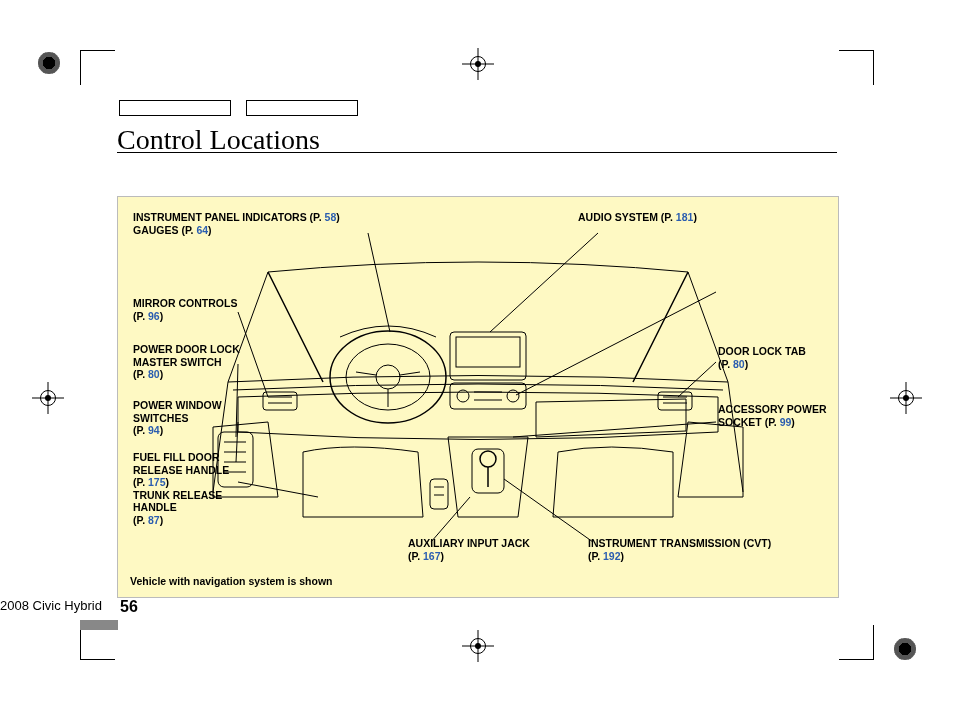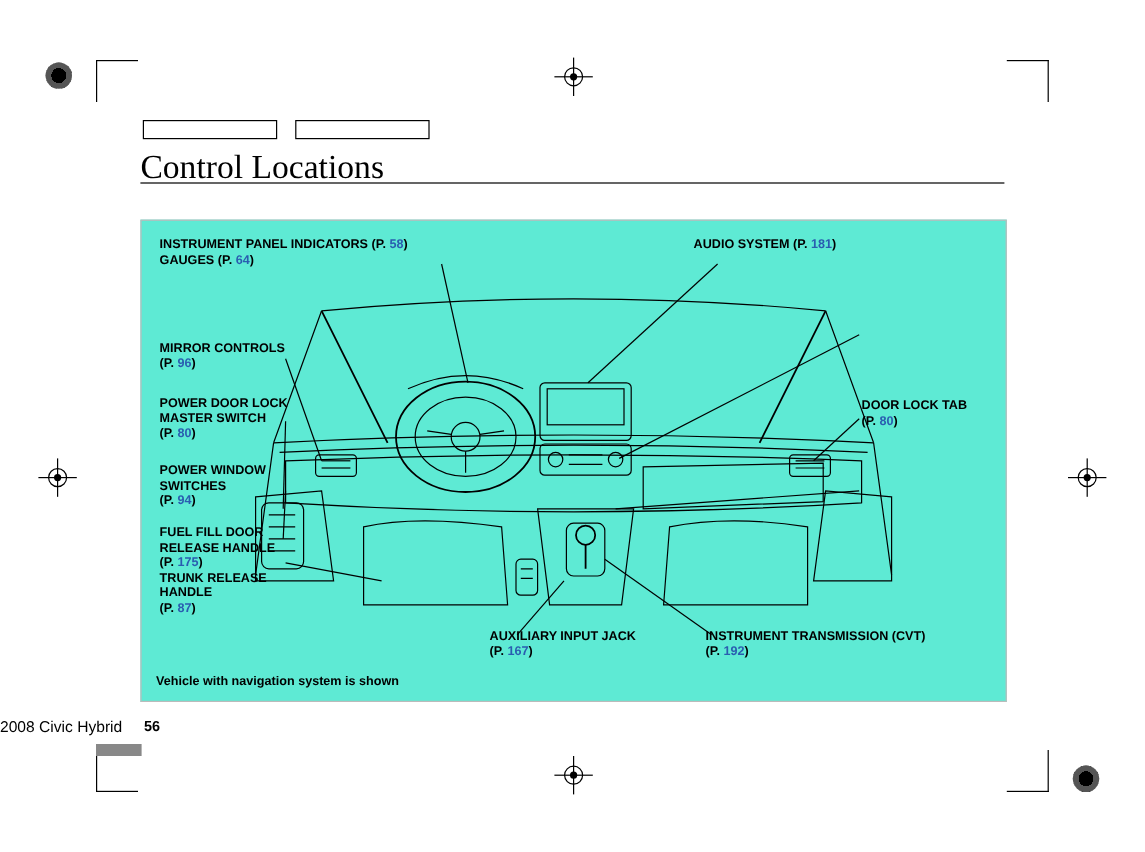--- a/index.html
+++ b/index.html
@@ -3,24 +3,24 @@
 <meta charset="utf-8">
 <style>
   html,body{margin:0;padding:0;background:#fff;font-family:Arial,Helvetica,sans-serif;color:#000}
   .page{position:relative;width:954px;height:710px;overflow:hidden}
   
   .heading{position:absolute;left:117px;top:124px;font-size:28px;font-family:Georgia,"Times New Roman",serif;font-weight:400}
   .rule{position:absolute;left:117px;top:152px;width:720px;height:1px;background:#000}
   .minirule1{position:absolute;left:119px;top:100px;width:110px;height:14px;border:1px solid #000}
   .minirule2{position:absolute;left:246px;top:100px;width:110px;height:14px;border:1px solid #000}
   
-  .figbox{position:absolute;left:117px;top:183px;width:720px;height:400px;background:#5eead4;border:1px solid #bbb}
+  .figbox{position:absolute;left:117px;top:196px;width:720px;height:400px;background:#fef9c3;border:1px solid #bbb}
   .note{position:absolute;left:12px;bottom:10px;font-size:10.5px;font-weight:700}
   
-  .pgnum{position:absolute;left:120px;top:598px;font-size:12px;font-weight:700}
+  .pgnum{position:absolute;left:120px;top:598px;font-size:16px;font-weight:700}
   .footer{position:absolute;left:0;top:598px;width:954px;font-size:13px}
   
   .lbl{position:absolute;font-size:10.5px;font-weight:700;line-height:1.2}
   .pref{font-weight:700}
   .pnum{color:#2a5db0;font-weight:700}
   
   .corner{position:absolute;width:34px;height:34px}
   .corner.tl{left:80px;top:50px;border-left:1px solid #000;border-top:1px solid #000}
   .corner.tr{right:80px;top:50px;border-right:1px solid #000;border-top:1px solid #000}
   .corner.bl{left:80px;bottom:50px;border-left:1px solid #000;border-bottom:1px solid #000}
@@ -157,20 +157,24 @@
     </div>
     <div class="lbl" style="left:460px;top:14px">
       <span>AUDIO SYSTEM</span>
       <span class="pref"> (P. </span><span class="pnum">181</span><span class="pref">)</span>
     </div>
 
     <div class="lbl" style="left:600px;top:148px;width:110px">
       <span>DOOR LOCK TAB</span><br>
       <span class="pref">(P. </span><span class="pnum">80</span><span class="pref">)</span>
     </div>
+    <div class="lbl" style="left:600px;top:206px;width:115px">
+      <span>ACCESSORY POWER SOCKET</span>
+      <span class="pref"> (P. </span><span class="pnum">99</span><span class="pref">)</span>
+    </div>
 
     <div class="lbl" style="left:15px;top:100px;width:110px">
       <span>MIRROR CONTROLS</span><br>
       <span class="pref">(P. </span><span class="pnum">96</span><span class="pref">)</span>
     </div>
     <div class="lbl" style="left:15px;top:146px;width:120px">
       <span>POWER DOOR LOCK MASTER SWITCH</span><br>
       <span class="pref">(P. </span><span class="pnum">80</span><span class="pref">)</span>
     </div>
     <div class="lbl" style="left:15px;top:202px;width:110px">

